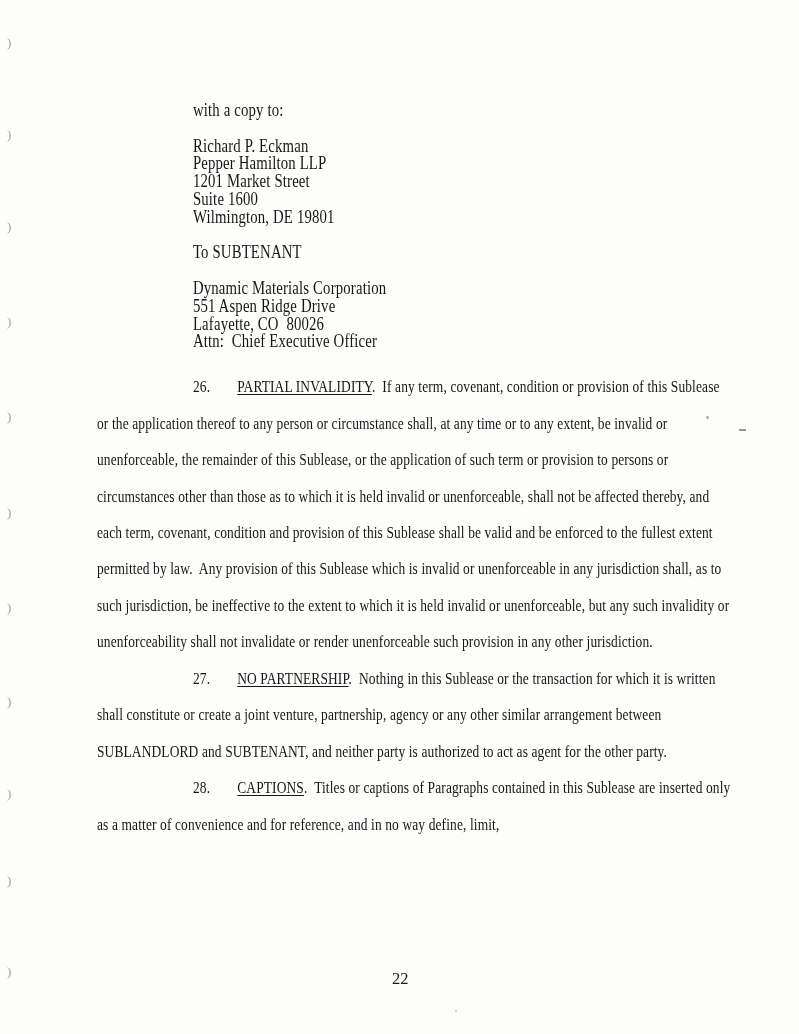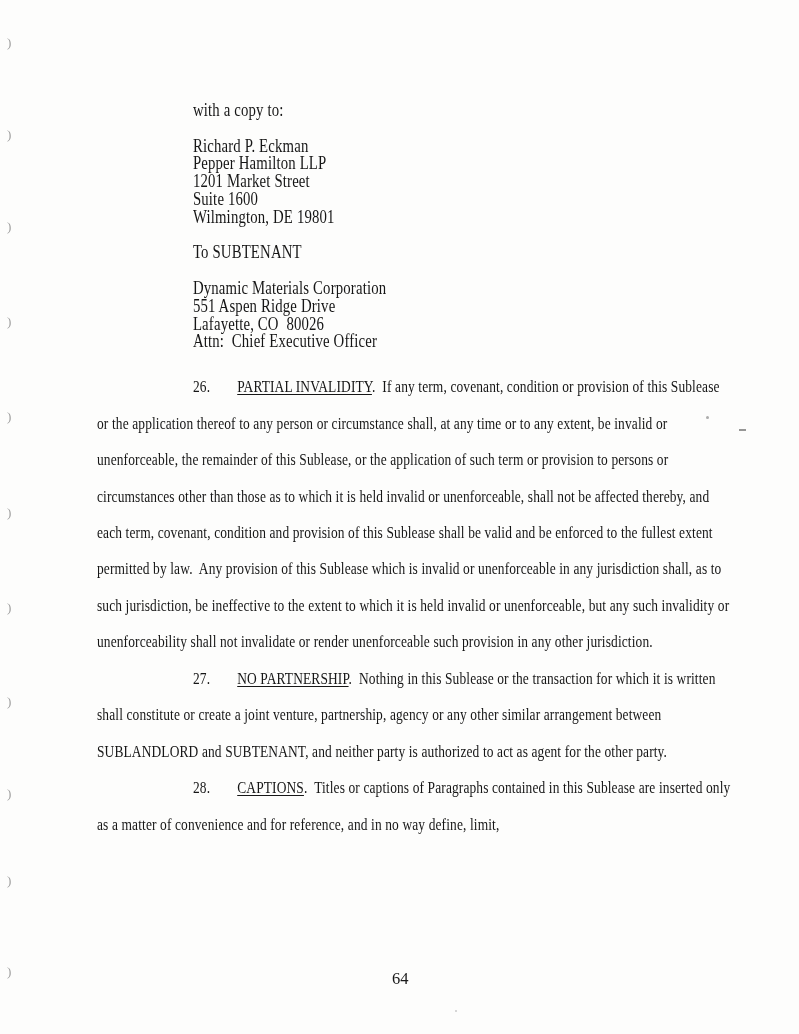--- a/index.html
+++ b/index.html
@@ -115,20 +115,20 @@
     </div>
 
     <p class="para first"><span class="pnum">26.</span><span class="phead">PARTIAL INVALIDITY</span><span>.  If any term, covenant, condition or provision of this Sublease or the application thereof to any person or circumstance shall, at any time or to any extent, be invalid or unenforceable, the remainder of this Sublease, or the application of such term or provision to persons or circumstances other than those as to which it is held invalid or unenforceable, shall not be affected thereby, and each term, covenant, condition and provision of this Sublease shall be valid and be enforced to the fullest extent permitted by law.  Any provision of this Sublease which is invalid or unenforceable in any jurisdiction shall, as to such jurisdiction, be ineffective to the extent to which it is held invalid or unenforceable, but any such invalidity or unenforceability shall not invalidate or render unenforceable such provision in any other jurisdiction.</span></p>
 
     <p class="para"><span class="pnum">27.</span><span class="phead">NO PARTNERSHIP</span><span>.  Nothing in this Sublease or the transaction for which it is written shall constitute or create a joint venture, partnership, agency or any other similar arrangement between SUBLANDLORD and SUBTENANT, and neither party is authorized to act as agent for the other party.</span></p>
 
     <p class="para"><span class="pnum">28.</span><span class="phead">CAPTIONS</span><span>.  Titles or captions of Paragraphs contained in this Sublease are inserted only as a matter of convenience and for reference, and in no way define, limit,</span></p>
 
   </div>
 
-  <div class="pagenum">64</div>
+  <div class="pagenum">22</div>
 
   <div class="speck speck-dot1"></div>
   <div class="speck speck-dash"></div>
   <div class="speck speck-dot2"></div>
   <div class="speck speck-dot3"></div>
 
 </div>
 
 </body></html>

